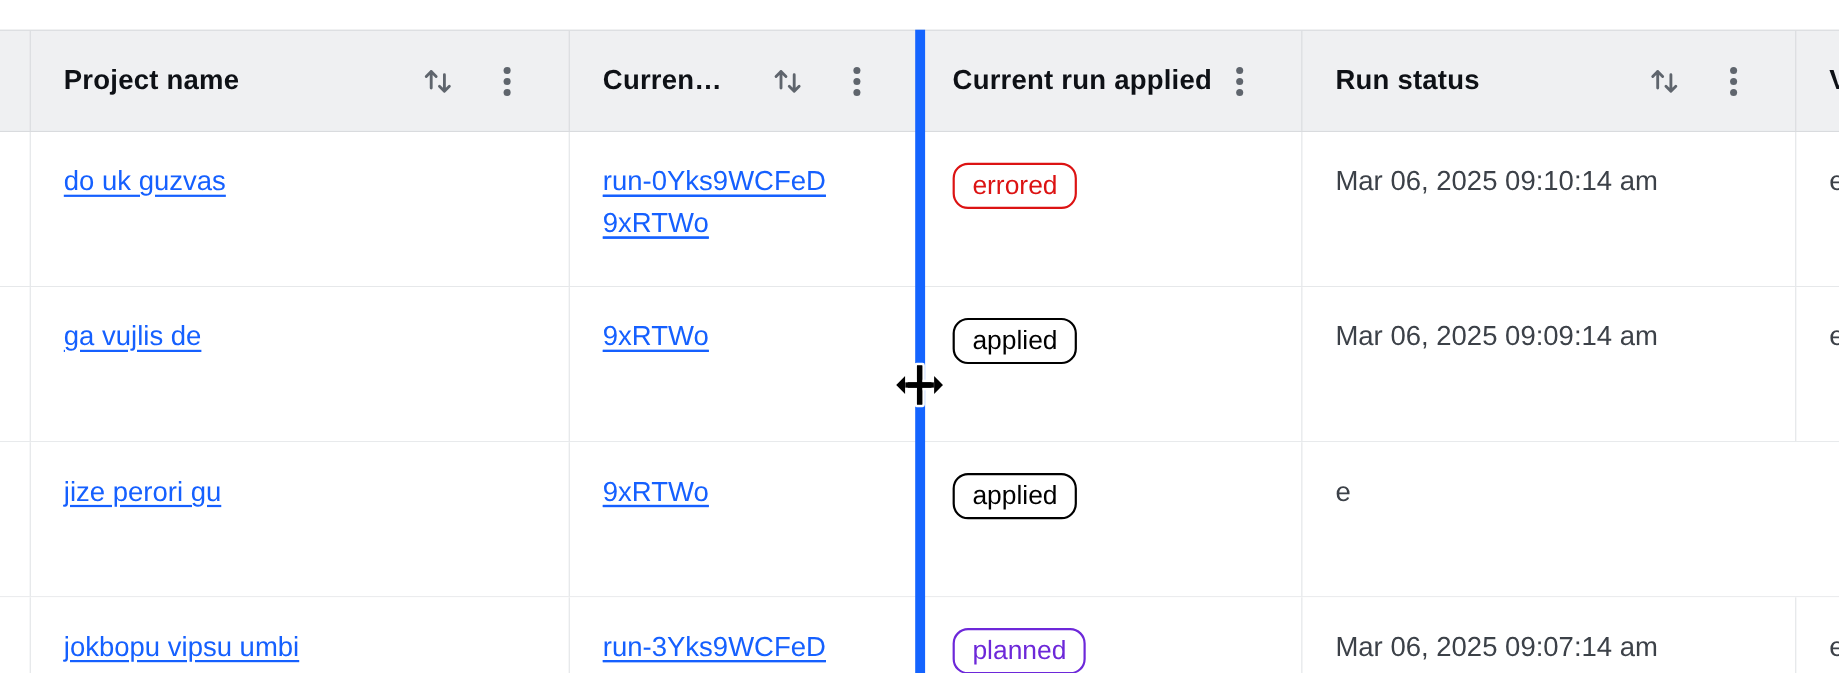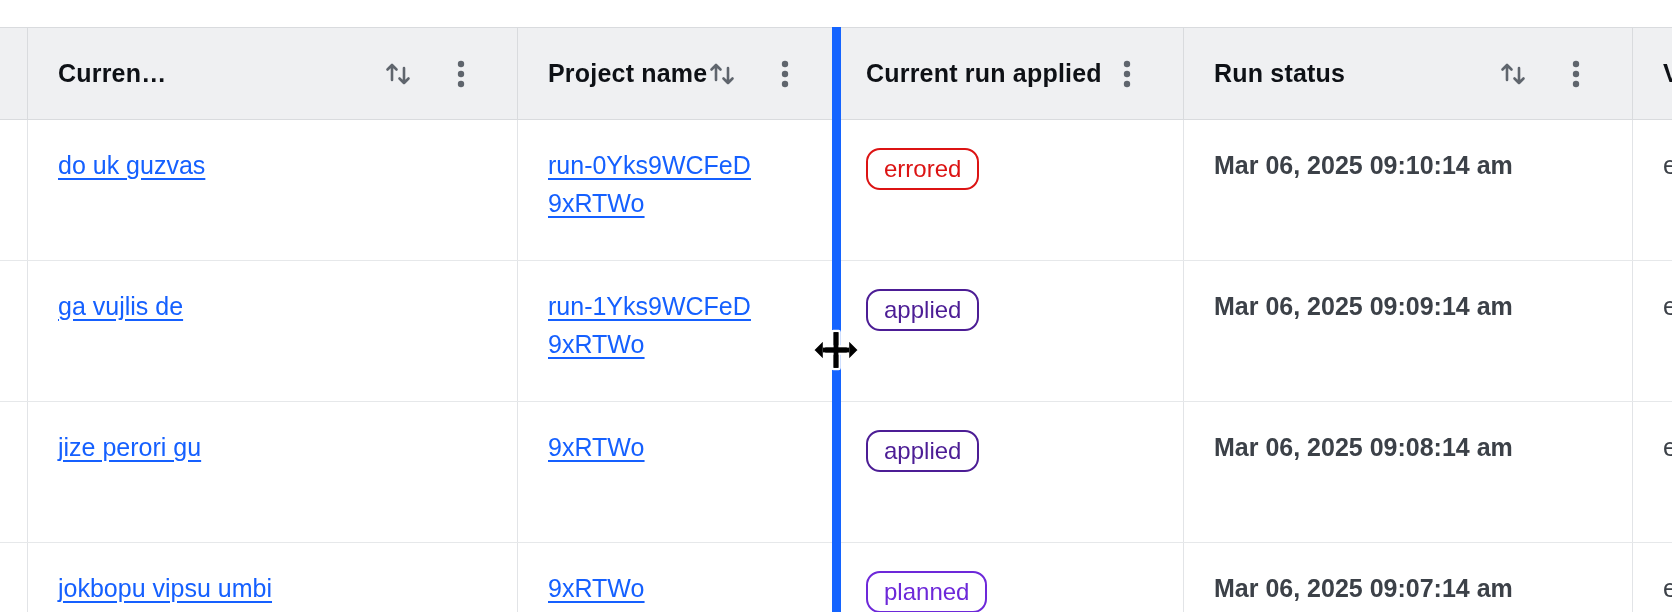--- a/index.html
+++ b/index.html
@@ -41,110 +41,110 @@
   .cell.c-extra { color:#3c4148; }
   a.link { color:#1560ff; text-decoration:underline; text-underline-offset:4px; cursor:pointer; }
   .run-line { display:block; text-decoration:underline; text-underline-offset:4px; }
 
   .badge {
     display:inline-block; margin-top:2px; padding:2px 16px;
     border:2px solid currentColor; border-radius:14px;
     font-size:24px; line-height:34px; background:#fff;
   }
   .badge-errored { color:#dc1313; }
-  .badge-applied { color:#4c1d95; }
+  .badge-applied { color:#000000; }
   .badge-planned { color:#6d28d9; }
 
-  .ts { color:#3c4148;font-weight:bold; }
+  .ts { color:#3c4148; }
 
   .resize-line {
     position:absolute; left:832px; top:27px; width:9px; height:585px;
     background:#1464ff; z-index:5; pointer-events:auto; cursor:col-resize;
   }
   .resize-cursor { position:absolute; left:810px; top:329px; z-index:6; }
 </style>
 </head>
 <body>
 
 <div class="canvas">
   <div class="table">
 
     <div class="hrow">
       <div class="hcell c-handle"></div>
 
+      <div class="hcell c-project">
+        <span class="hlabel">Project name</span>
+        <span class="hicons">
+          <span class="icon-btn">
+            <svg width="30" height="32" viewBox="0 0 30 32" fill="none" stroke="#5f656d" stroke-width="2.6" stroke-linecap="round" stroke-linejoin="round">
+              <path d="M9 22 V7 M4.5 11.5 L9 7 L13.5 11.5"></path>
+              <path d="M21 10 V25 M16.5 20.5 L21 25 L25.5 20.5"></path>
+            </svg>
+          </span>
+          <span class="icon-btn">
+            <svg width="8" height="32" viewBox="0 0 8 32" fill="#5f656d">
+              <circle cx="4" cy="6" r="3.2"></circle>
+                <circle cx="4" cy="16" r="3.2"></circle>
+                <circle cx="4" cy="26" r="3.2"></circle>
+            </svg>
+          </span>
+        </span>
+      </div>
+
       <div class="hcell c-run">
         <span class="hlabel">Curren…</span>
         <span class="hicons">
           <span class="icon-btn">
             <svg width="30" height="32" viewBox="0 0 30 32" fill="none" stroke="#5f656d" stroke-width="2.6" stroke-linecap="round" stroke-linejoin="round">
               <path d="M9 22 V7 M4.5 11.5 L9 7 L13.5 11.5"></path>
               <path d="M21 10 V25 M16.5 20.5 L21 25 L25.5 20.5"></path>
             </svg>
           </span>
           <span class="icon-btn">
             <svg width="8" height="32" viewBox="0 0 8 32" fill="#5f656d">
               <circle cx="4" cy="6" r="3.2"></circle>
                 <circle cx="4" cy="16" r="3.2"></circle>
                 <circle cx="4" cy="26" r="3.2"></circle>
             </svg>
           </span>
         </span>
       </div>
 
-      <div class="hcell c-project">
-        <span class="hlabel">Project name</span>
+      <div class="hcell c-applied">
+        <span class="hlabel">Current run applied</span>
+        <span class="hicons menu-only">
+          <span class="icon-btn">
+            <svg width="8" height="32" viewBox="0 0 8 32" fill="#5f656d">
+              <circle cx="4" cy="6" r="3.2"></circle>
+                <circle cx="4" cy="16" r="3.2"></circle>
+                <circle cx="4" cy="26" r="3.2"></circle>
+            </svg>
+          </span>
+        </span>
+      </div>
+
+      <div class="hcell c-status">
+        <span class="hlabel">Run status</span>
         <span class="hicons">
           <span class="icon-btn">
             <svg width="30" height="32" viewBox="0 0 30 32" fill="none" stroke="#5f656d" stroke-width="2.6" stroke-linecap="round" stroke-linejoin="round">
               <path d="M9 22 V7 M4.5 11.5 L9 7 L13.5 11.5"></path>
               <path d="M21 10 V25 M16.5 20.5 L21 25 L25.5 20.5"></path>
             </svg>
           </span>
           <span class="icon-btn">
             <svg width="8" height="32" viewBox="0 0 8 32" fill="#5f656d">
               <circle cx="4" cy="6" r="3.2"></circle>
                 <circle cx="4" cy="16" r="3.2"></circle>
                 <circle cx="4" cy="26" r="3.2"></circle>
             </svg>
           </span>
         </span>
       </div>
 
-      <div class="hcell c-applied">
-        <span class="hlabel">Current run applied</span>
-        <span class="hicons menu-only">
-          <span class="icon-btn">
-            <svg width="8" height="32" viewBox="0 0 8 32" fill="#5f656d">
-              <circle cx="4" cy="6" r="3.2"></circle>
-                <circle cx="4" cy="16" r="3.2"></circle>
-                <circle cx="4" cy="26" r="3.2"></circle>
-            </svg>
-          </span>
-        </span>
-      </div>
-
-      <div class="hcell c-status">
-        <span class="hlabel">Run status</span>
-        <span class="hicons">
-          <span class="icon-btn">
-            <svg width="30" height="32" viewBox="0 0 30 32" fill="none" stroke="#5f656d" stroke-width="2.6" stroke-linecap="round" stroke-linejoin="round">
-              <path d="M9 22 V7 M4.5 11.5 L9 7 L13.5 11.5"></path>
-              <path d="M21 10 V25 M16.5 20.5 L21 25 L25.5 20.5"></path>
-            </svg>
-          </span>
-          <span class="icon-btn">
-            <svg width="8" height="32" viewBox="0 0 8 32" fill="#5f656d">
-              <circle cx="4" cy="6" r="3.2"></circle>
-                <circle cx="4" cy="16" r="3.2"></circle>
-                <circle cx="4" cy="26" r="3.2"></circle>
-            </svg>
-          </span>
-        </span>
-      </div>
-
       <div class="hcell c-extra">
         <span class="hlabel">V</span>
       </div>
     </div>
 
     <div class="row">
       <div class="cell c-handle"></div>
       <div class="cell c-project"><a class="link">do uk guzvas</a></div>
       <div class="cell c-run">
         <a class="link">
@@ -155,47 +155,46 @@
       <div class="cell c-status"><span class="badge badge-errored">errored</span></div>
       <div class="cell c-applied"><span class="ts">Mar 06, 2025 09:10:14 am</span></div>
       <div class="cell c-extra"><span>e</span></div>
     </div>
 
     <div class="row">
       <div class="cell c-handle"></div>
       <div class="cell c-project"><a class="link">ga vujlis de</a></div>
       <div class="cell c-run">
         <a class="link">
-          <span class="run-line">run-1Yks9WCFeD</span>
           <span class="run-line">9xRTWo</span>
         </a>
       </div>
       <div class="cell c-status"><span class="badge badge-applied">applied</span></div>
       <div class="cell c-applied"><span class="ts">Mar 06, 2025 09:09:14 am</span></div>
       <div class="cell c-extra"><span>e</span></div>
     </div>
 
     <div class="row">
       <div class="cell c-handle"></div>
       <div class="cell c-project"><a class="link">jize perori gu</a></div>
       <div class="cell c-run">
         <a class="link">
           <span class="run-line">9xRTWo</span>
         </a>
       </div>
       <div class="cell c-status"><span class="badge badge-applied">applied</span></div>
-      <div class="cell c-applied"><span class="ts">Mar 06, 2025 09:08:14 am</span></div>
       <div class="cell c-extra"><span>e</span></div>
     </div>
 
     <div class="row">
       <div class="cell c-handle"></div>
       <div class="cell c-project"><a class="link">jokbopu vipsu umbi</a></div>
       <div class="cell c-run">
         <a class="link">
+          <span class="run-line">run-3Yks9WCFeD</span>
           <span class="run-line">9xRTWo</span>
         </a>
       </div>
       <div class="cell c-status"><span class="badge badge-planned">planned</span></div>
       <div class="cell c-applied"><span class="ts">Mar 06, 2025 09:07:14 am</span></div>
       <div class="cell c-extra"><span>e</span></div>
     </div>
 
   </div>
 

